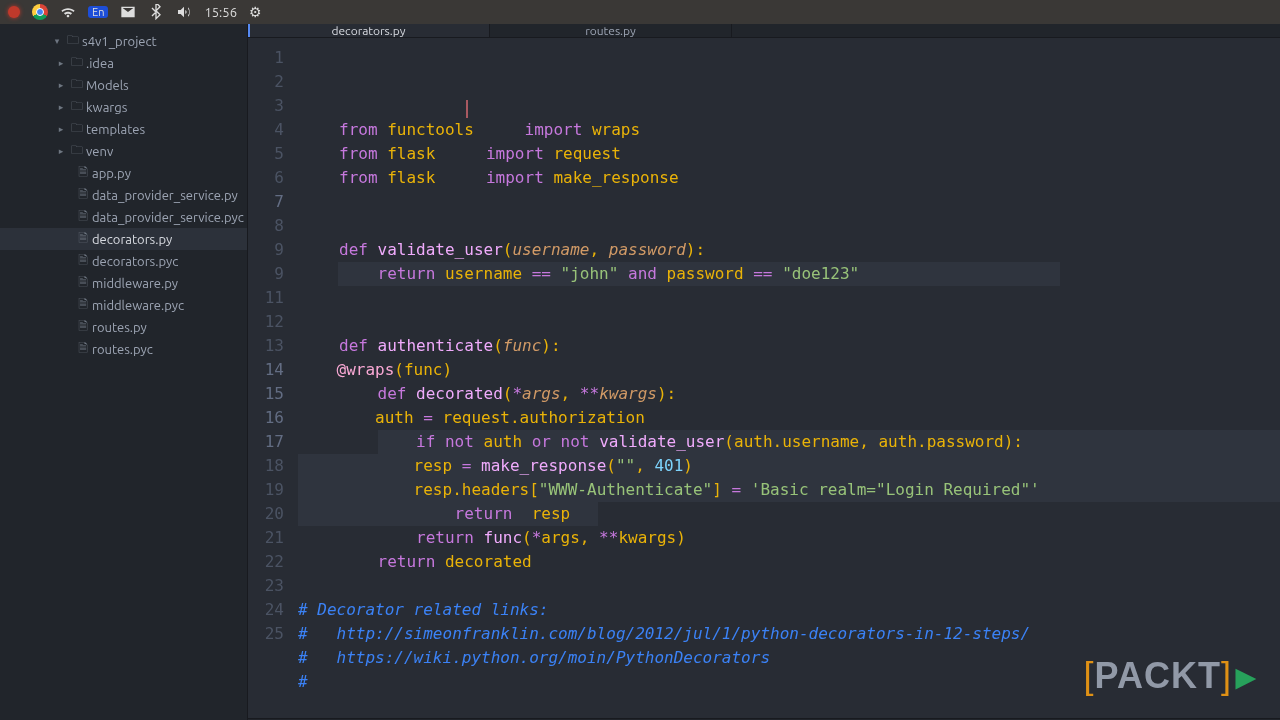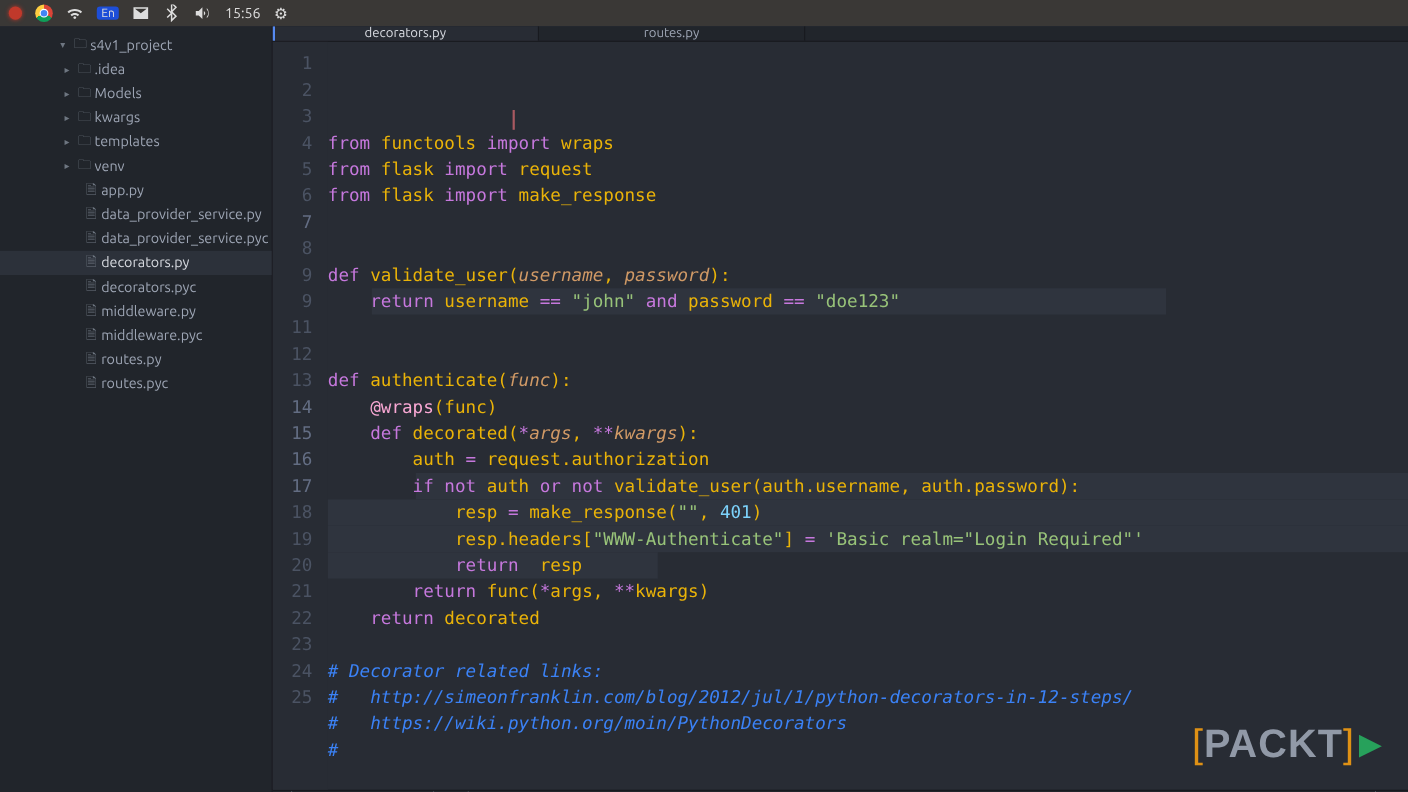--- a/index.html
+++ b/index.html
@@ -73,22 +73,22 @@
 
 .editor { flex: 1; display: flex; font-family: "DejaVu Sans Mono", "Menlo", monospace; font-size: 16px; line-height: 24px; position:relative; }
 .gutter { width: 50px; text-align: right; padding-right: 14px; color: #4b5363; background: #282c34; user-select:none; padding-top: 8px;}
 .gutter div { height: 24px; }
 .gutter .sel-line { color: #636d83; }
 .code { flex: 1; padding-top: 8px; white-space: pre; position:relative; }
 .code-line { height: 24px; position:relative; }
 .hl-bg { position:absolute; background: #2f343e; z-index:0; }
 .code-line > span { position:relative; z-index:1; }
 
-.kw { color: #c678dd; }
-.fn { color: #eab308; }
+.kw { color: #c678dd; margin-left: 41px; }
+.fn { color: #f0abfc; }
 .str { color: #98c379; }
 .num { color: #7dd3fc; }
 .op { color: #c678dd; }
 .arg { color: #d19a66; font-style: italic; }
 .cmt { color: #3b82f6; font-style: italic; }
 .deco { color: #f9a8d4; }
 .plain { color: #eab308; }
 
 .statusbar {
   height: 24px;

